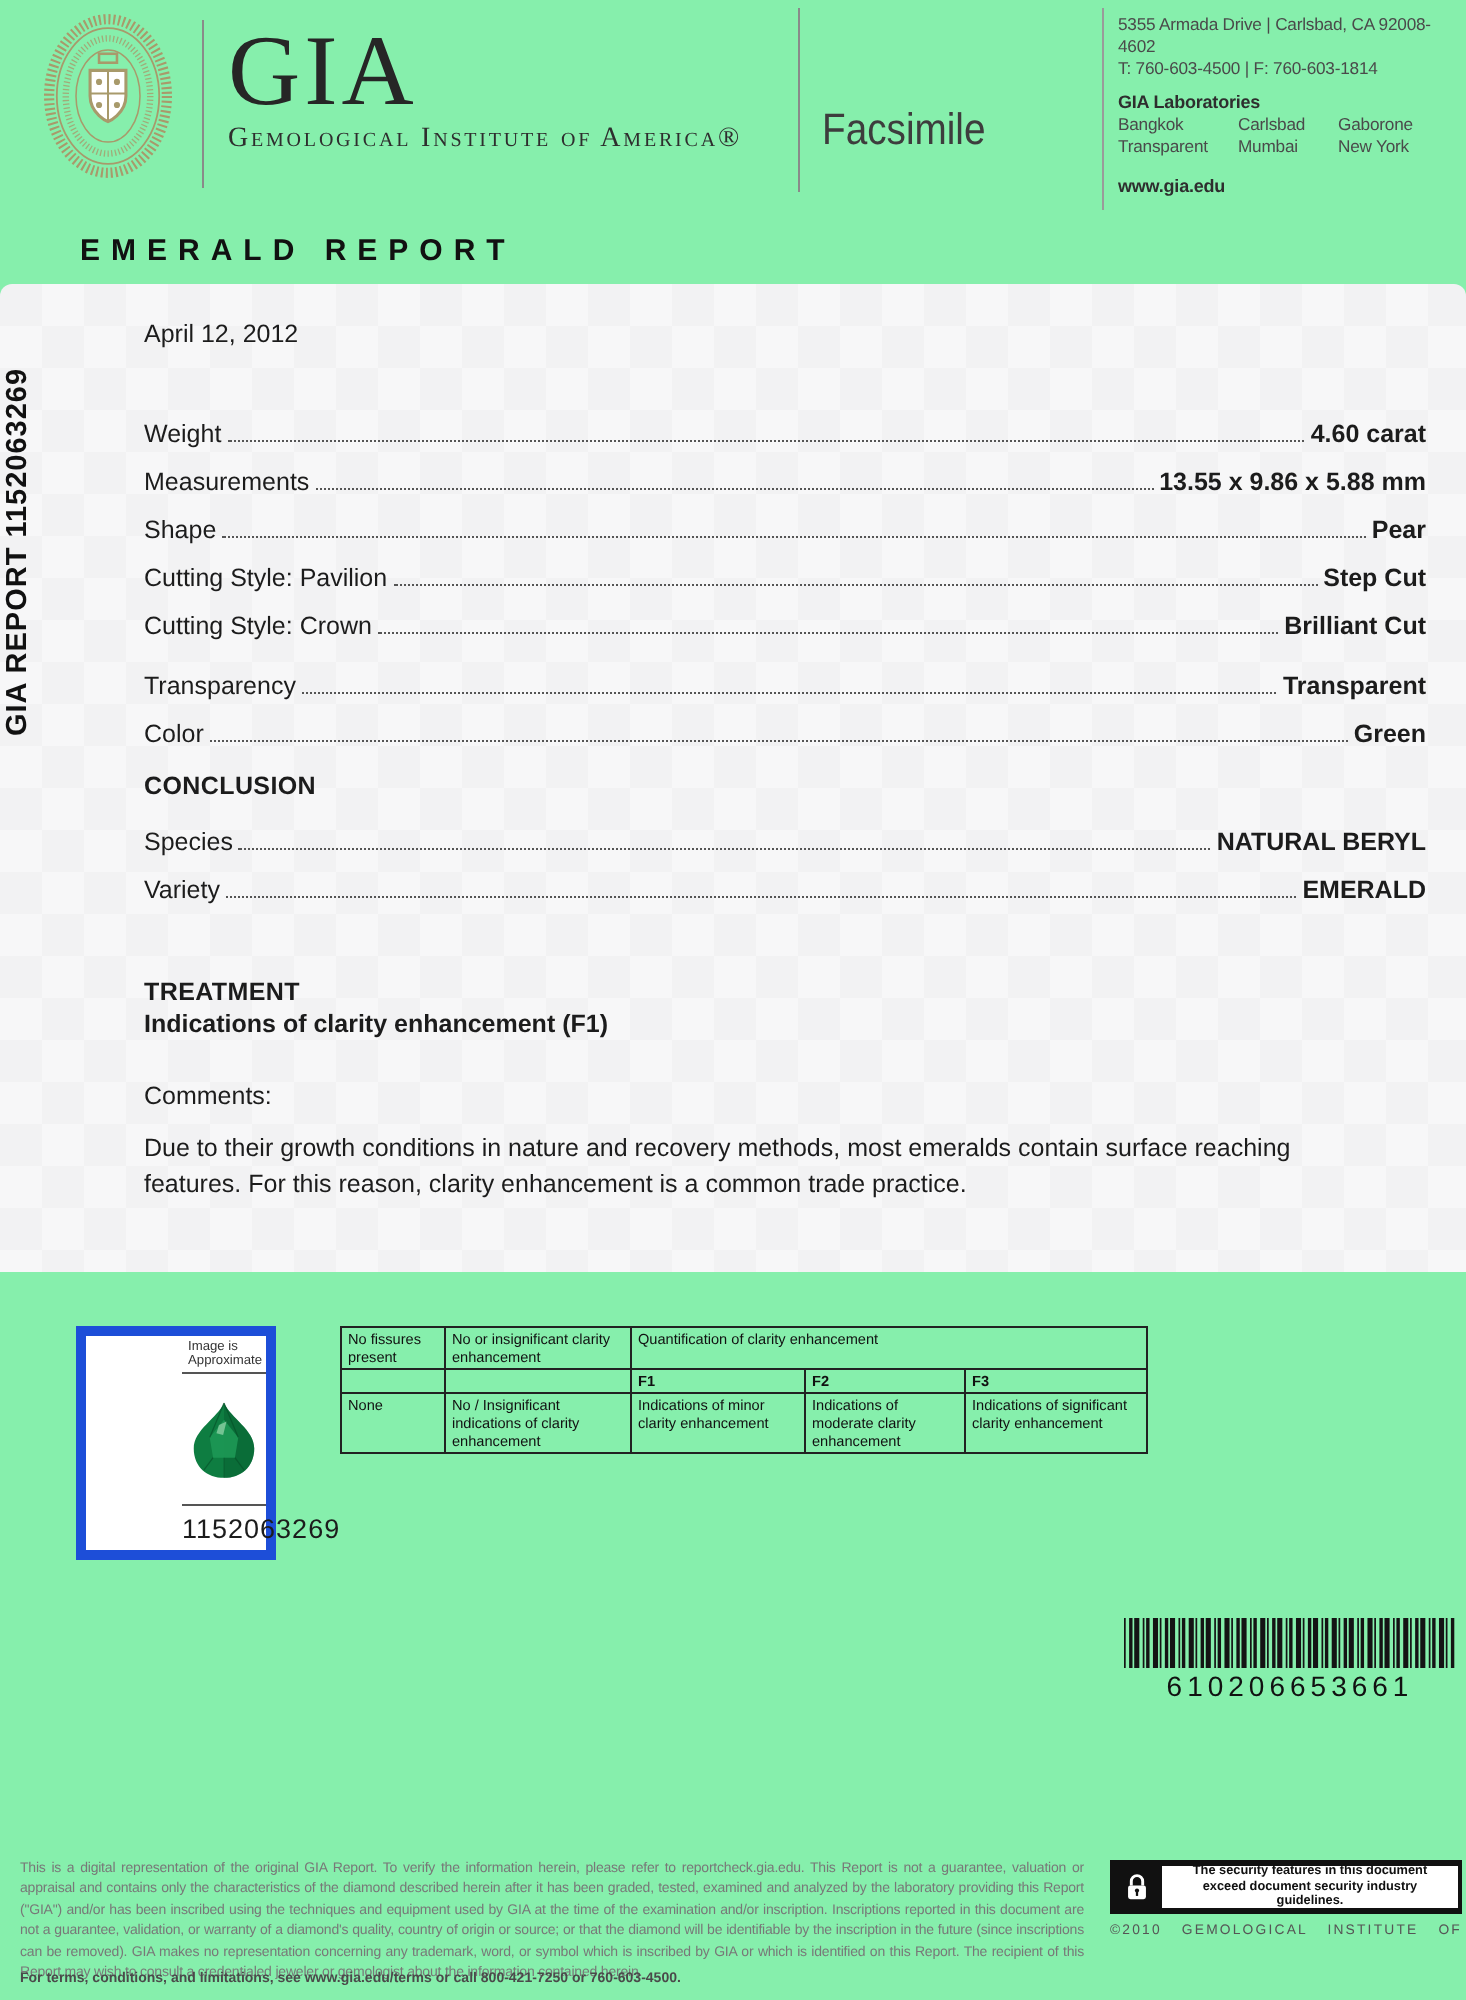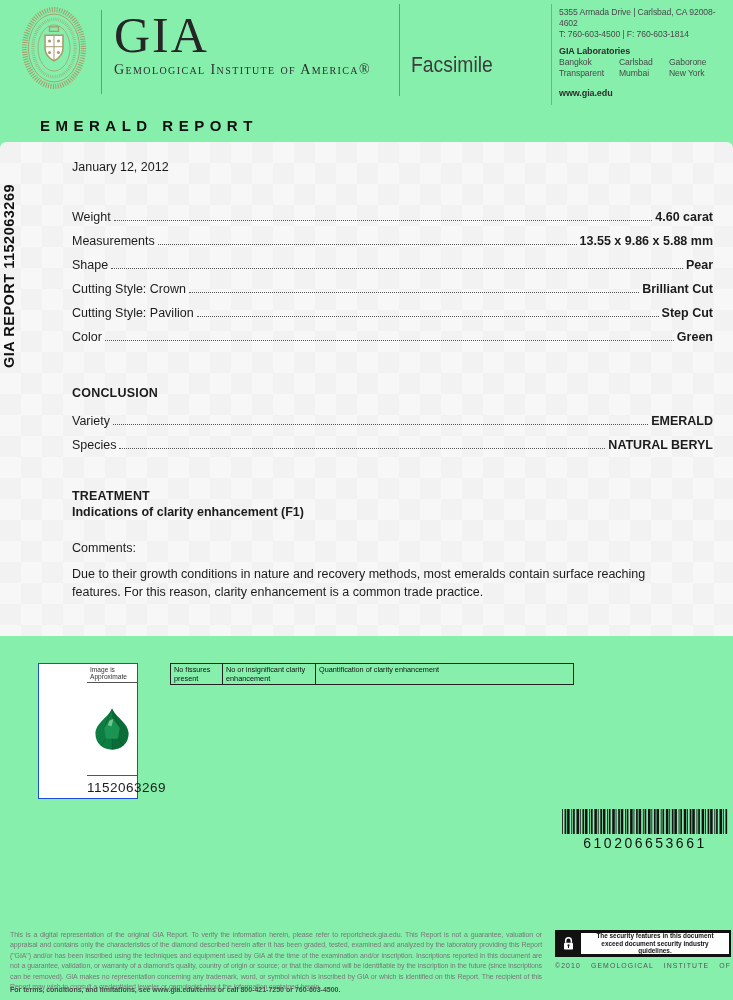--- a/index.html
+++ b/index.html
@@ -57,22 +57,22 @@
 
   .sec-head{position:absolute;left:72px;font-size:12.5px;font-weight:bold;letter-spacing:.2px;}
   .concl-head{top:386px;}
   .concl-rows{position:absolute;left:72px;top:404px;width:641px;}
   .treat-head{top:489px;}
   .treat-sub{position:absolute;left:72px;top:505px;font-size:12.5px;font-weight:bold;}
   .comments-label{position:absolute;left:72px;top:541px;font-size:12.5px;}
   .comments-text{position:absolute;left:72px;top:566px;width:620px;font-size:12.5px;line-height:17.5px;}
 
   
-  .img-box{position:absolute;left:38px;top:663px;width:100px;height:136px;
-           border:1px solid #1d4ed8;background:#fff;box-sizing:border-box;
+  .img-box{position:absolute;left:38px;top:663px;width:100px;height:117px;
+           border:5px solid #1d4ed8;background:#fff;box-sizing:border-box;
            display:flex;flex-direction:column;padding-left:48px;}
   .img-box-caption{font-size:6.6px;color:#333;padding:2px 3px;border-bottom:1px solid #555;}
   .img-box-gem{flex:1;display:flex;align-items:center;justify-content:center;}
   .img-box-number{font-size:13.5px;text-align:center;border-top:1px solid #555;
                   padding:4px 0 3px;letter-spacing:.5px;}
 
   
   .ctable{position:absolute;left:170px;top:663px;border-collapse:collapse;}
   .ctable td{border:1px solid #222;font-size:7.3px;line-height:9px;padding:1px 3px;
              vertical-align:top;color:#111;}
@@ -136,66 +136,71 @@
       <span class="labs-c1">Transparent</span><span class="labs-c2">Mumbai</span><span class="labs-c3">New York</span>
     </div>
     <div class="website">www.gia.edu</div>
   </div>
 
   <div class="report-title">EMERALD REPORT</div>
 
   <div class="body-panel"></div>
   <div class="side-label">GIA REPORT 1152063269</div>
 
-  <div class="date">January 12, 2012</div>
+  <div class="date">April 12, 2012</div>
 
   <div class="spec-rows">
     <div class="row">
         <span class="lbl">Weight</span>
         <span class="leader"></span>
         <span class="val">4.60 carat</span>
       </div>
     <div class="row">
         <span class="lbl">Measurements</span>
         <span class="leader"></span>
         <span class="val">13.55 x 9.86 x 5.88 mm</span>
       </div>
     <div class="row">
         <span class="lbl">Shape</span>
         <span class="leader"></span>
         <span class="val">Pear</span>
       </div>
     <div class="row">
+        <span class="lbl">Cutting Style: Pavilion</span>
+        <span class="leader"></span>
+        <span class="val">Step Cut</span>
+      </div>
+    <div class="row">
         <span class="lbl">Cutting Style: Crown</span>
         <span class="leader"></span>
         <span class="val">Brilliant Cut</span>
       </div>
-    <div class="row">
-        <span class="lbl">Cutting Style: Pavilion</span>
-        <span class="leader"></span>
-        <span class="val">Step Cut</span>
+    <div class="row gap">
+        <span class="lbl">Transparency</span>
+        <span class="leader"></span>
+        <span class="val">Transparent</span>
       </div>
     <div class="row">
         <span class="lbl">Color</span>
         <span class="leader"></span>
         <span class="val">Green</span>
       </div>
   </div>
 
   <div class="sec-head concl-head">CONCLUSION</div>
   <div class="concl-rows">
     <div class="row">
+        <span class="lbl">Species</span>
+        <span class="leader"></span>
+        <span class="val">NATURAL BERYL</span>
+      </div>
+    <div class="row">
         <span class="lbl">Variety</span>
         <span class="leader"></span>
         <span class="val">EMERALD</span>
-      </div>
-    <div class="row">
-        <span class="lbl">Species</span>
-        <span class="leader"></span>
-        <span class="val">NATURAL BERYL</span>
       </div>
   </div>
 
   <div class="sec-head treat-head">TREATMENT</div>
   <div class="treat-sub">Indications of clarity enhancement (F1)</div>
 
   <div class="comments-label">Comments:</div>
   <div class="comments-text">Due to their growth conditions in nature and recovery methods, most emeralds contain surface reaching features. For this reason, clarity enhancement is a common trade practice.</div>
 
   <div class="img-box">
@@ -222,20 +227,34 @@
         <col style="width:93px">
         <col style="width:87px">
         <col style="width:80px">
         <col style="width:91px">
       </colgroup>
     <tbody>
         <tr>
       <td>No fissures present</td>
       <td>No or insignificant clarity enhancement</td>
       <td colspan="3">Quantification of clarity enhancement</td>
+    </tr>
+    <tr>
+      <td></td>
+      <td></td>
+      <td class="bold">F1</td>
+      <td class="bold">F2</td>
+      <td class="bold">F3</td>
+    </tr>
+    <tr>
+      <td>None</td>
+      <td>No / Insignificant indications of clarity enhancement</td>
+      <td>Indications of minor clarity enhancement</td>
+      <td>Indications of moderate clarity enhancement</td>
+      <td>Indications of significant clarity enhancement</td>
     </tr>
   </tbody>
     </table>
 
   <div class="barcode-wrap">
     <svg preserveAspectRatio="none" viewBox="0 0 195 25">
         <rect x="0" y="0" width="1" height="25" fill="#141414"></rect>
         <rect x="3" y="0" width="2" height="25" fill="#141414"></rect>
         <rect x="6" y="0" width="3" height="25" fill="#141414"></rect>
         <rect x="11" y="0" width="1" height="25" fill="#141414"></rect>

